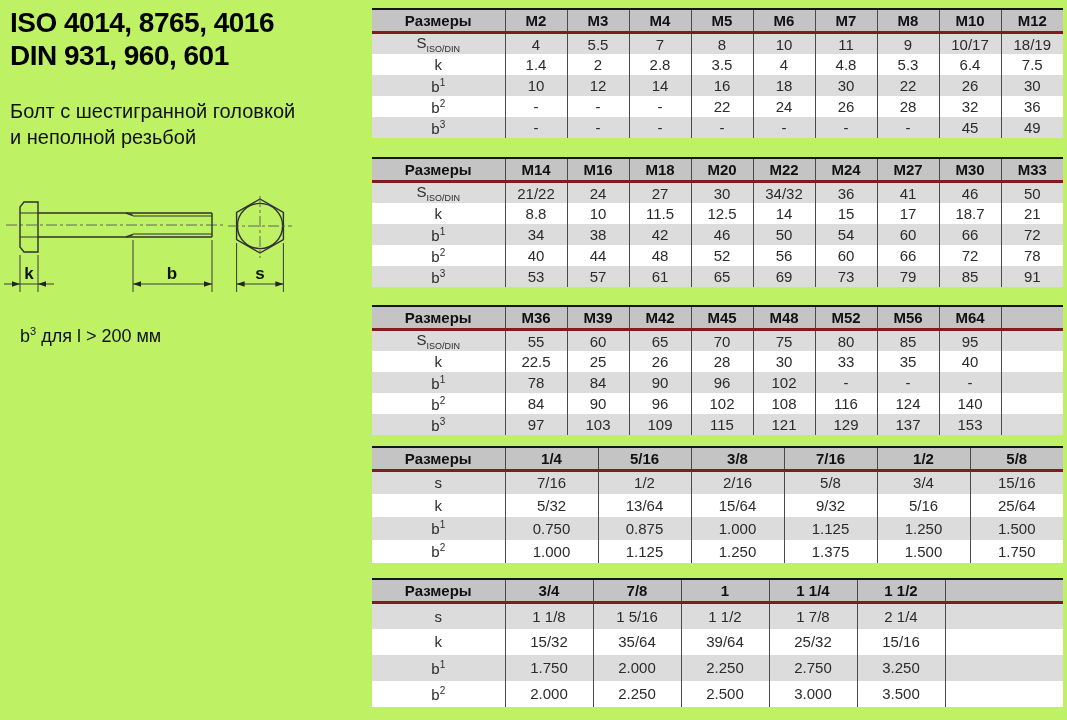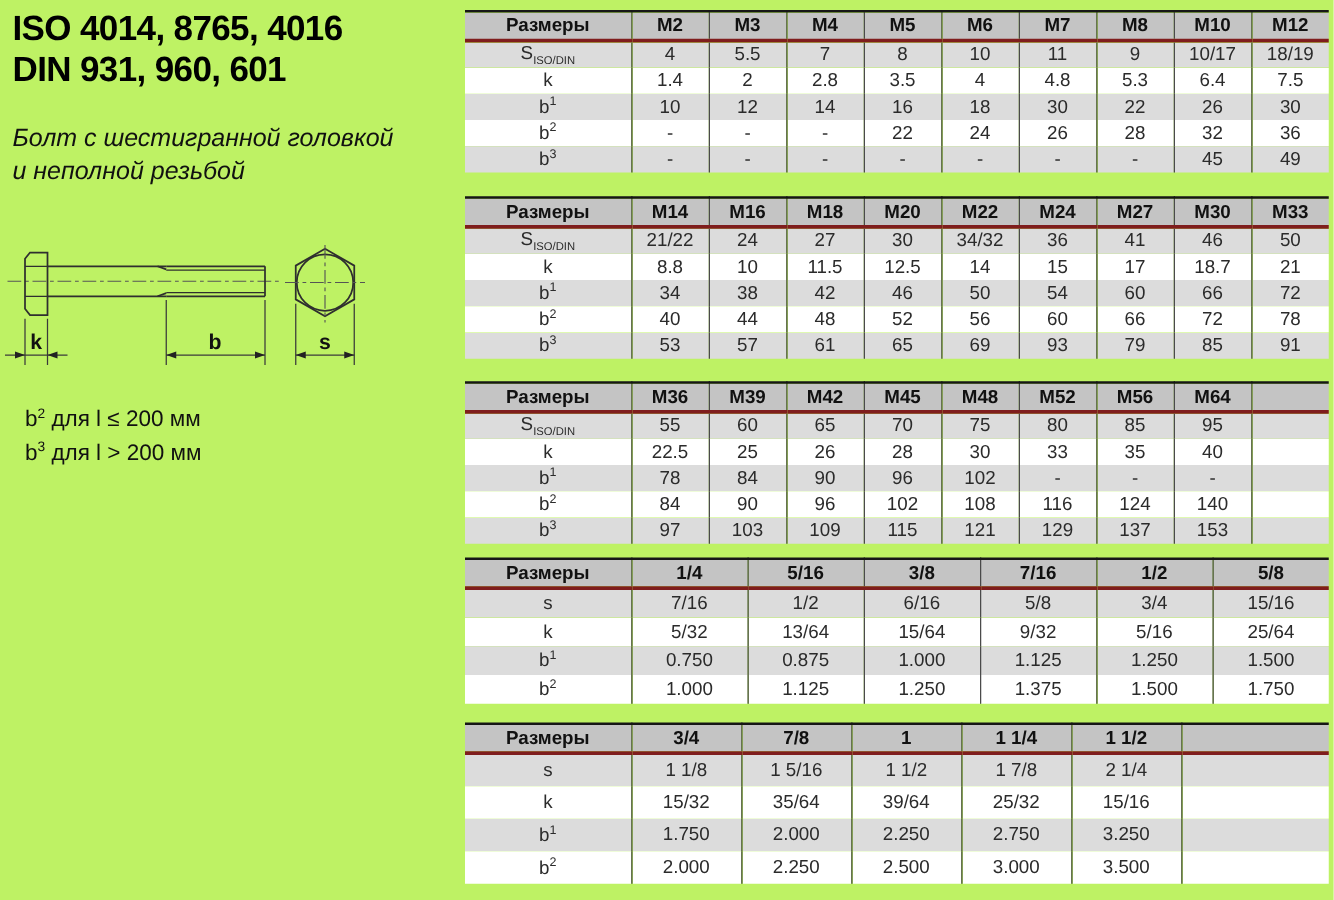--- a/index.html
+++ b/index.html
@@ -4,21 +4,21 @@
 <style>
   html,body{margin:0;padding:0;background:#fff;}
   .page{
     position:relative;width:1067px;height:720px;background:#bef264;
     font-family:"Liberation Sans", sans-serif;color:#1a1a1a;overflow:hidden;
   }
   
   .left{position:absolute;left:10px;top:6px;width:358px;}
   .title{font-size:28px;font-weight:700;line-height:33px;letter-spacing:-0.5px;color:#000;}
   .subtitle{font-size:20px;line-height:26px;margin-top:0;color:#111;}
-  .subtitle-block{margin-top:26px;font-style:italic;}
+  .subtitle-block{margin-top:26px;}
   .drawing{position:absolute;left:0px;top:188px;width:330px;height:135px;}
   .notes{position:absolute;left:20px;top:320px;font-size:18px;line-height:22px;color:#111;}
   .note{margin:0 0 1px 0;}
   .note sup{font-size:11px;}
   
   .tbl{position:absolute;left:372px;width:691px;}
   #t0{top:8px}#t1{top:157px}#t2{top:305px}#t3{top:446px}#t4{top:578px}
   .tbl table{width:100%;border-collapse:collapse;table-layout:fixed;border-top:2px solid #161616;}
   .tbl col.labelcol{width:133px;}
   #t4 col:last-child{width:118px;}
@@ -99,21 +99,20 @@
       <line class="dim" x1="236.6" y1="55" x2="236.6" y2="104"></line>
       <line class="dim" x1="283.4" y1="55" x2="283.4" y2="104"></line>
       <line class="dim" x1="236.6" y1="96" x2="283.4" y2="96"></line>
       <polygon class="arrow" points="236.6,96 244.6,93.2 244.6,98.8"></polygon>
       <polygon class="arrow" points="283.4,96 275.4,93.2 275.4,98.8"></polygon>
       <text x="260" y="91" text-anchor="middle">s</text>
     </svg>
   </div>
 
   <div class="notes">
-    <div class="note"><span>b</span><sup>2</sup><span> для l ≤ 200 мм</span></div>
     <div class="note"><span>b</span><sup>3</sup><span> для l &gt; 200 мм</span></div>
   </div>
 
   <div class="tbl rows21" id="t0">
       <table>
         <colgroup>
           <col class="labelcol">
           <col>
           <col>
           <col>
@@ -279,21 +278,21 @@
             <td>72</td>
             <td>78</td>
           </tr>
           <tr class="stripe">
             <th><span>b</span><sup>3</sup></th>
             <td>53</td>
             <td>57</td>
             <td>61</td>
             <td>65</td>
             <td>69</td>
-            <td>93</td>
+            <td>73</td>
             <td>79</td>
             <td>85</td>
             <td>91</td>
           </tr>
         </tbody>
       </table>
     </div>
   <div class="tbl rows21" id="t2">
       <table>
         <colgroup>
@@ -406,21 +405,21 @@
             <th>7/16</th>
             <th>1/2</th>
             <th>5/8</th>
           </tr>
         </thead>
         <tbody>
           <tr class="stripe">
             <th><span>s</span></th>
             <td>7/16</td>
             <td>1/2</td>
-            <td>6/16</td>
+            <td>2/16</td>
             <td>5/8</td>
             <td>3/4</td>
             <td>15/16</td>
           </tr>
           <tr>
             <th><span>k</span></th>
             <td>5/32</td>
             <td>13/64</td>
             <td>15/64</td>
             <td>9/32</td>

